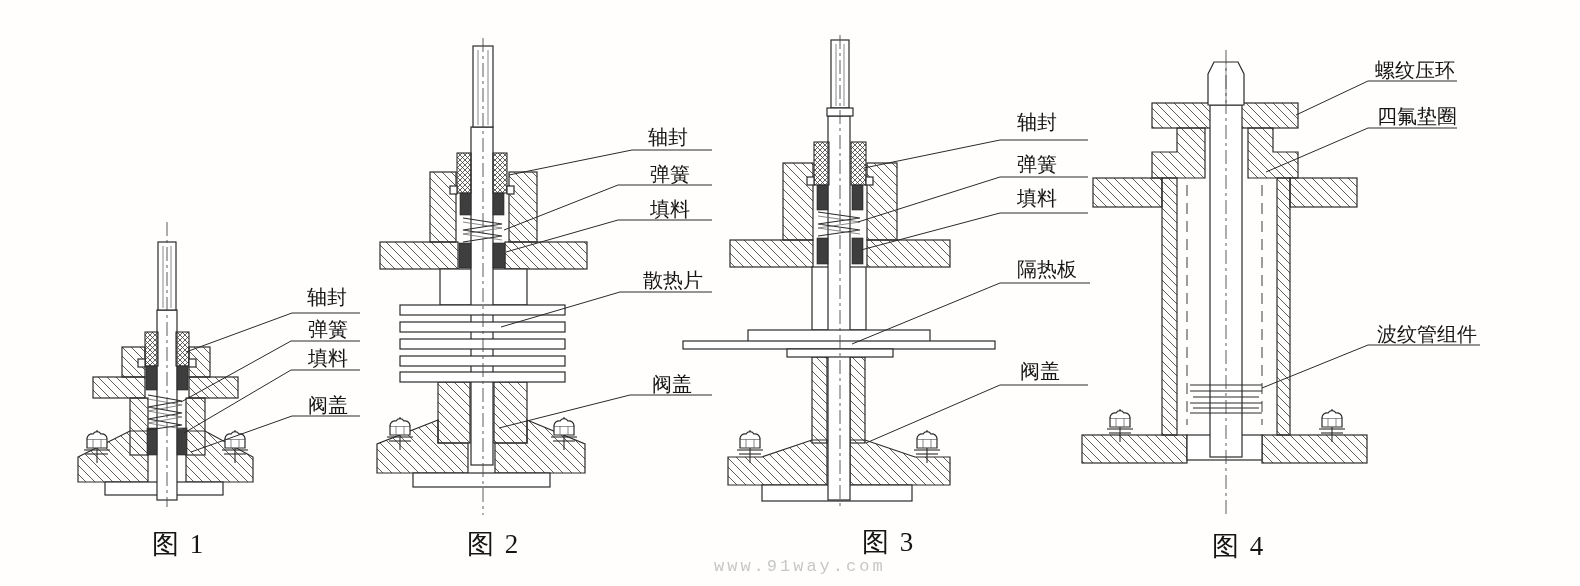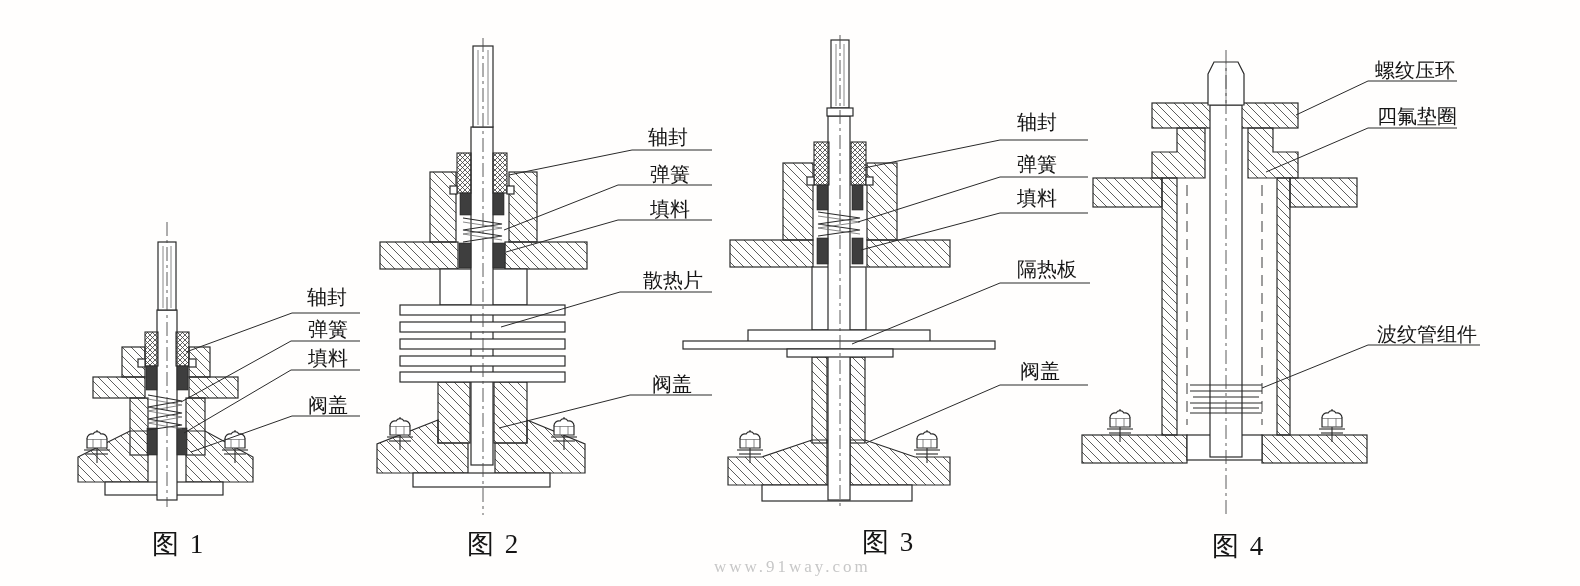--- a/index.html
+++ b/index.html
@@ -11,21 +11,21 @@
   .white{fill:#ffffff;stroke:#2a2a2a;stroke-width:1.2;}
   .dark{fill:#3e3e3e;stroke:#222222;stroke-width:0.6;}
   .ln{stroke:#2a2a2a;stroke-width:1.1;fill:none;}
   .thin{stroke:#6a6a6a;stroke-width:0.8;fill:none;}
   .cl{stroke:#4a4a4a;stroke-width:0.9;fill:none;stroke-dasharray:14 4 3 4;}
   .dashv{stroke:#3a3a3a;stroke-width:1;fill:none;stroke-dasharray:11 7;}
   .leader{stroke:#2a2a2a;stroke-width:1;fill:none;}
   .ul{stroke:#2a2a2a;stroke-width:1.2;}
   text.lbl{font-size:20px;fill:#151515;}
   text.cap{font-size:27px;fill:#151515;letter-spacing:2px;}
-  .watermark{position:absolute;left:714px;top:557px;font-family:Liberation Serif, serif;
+  .watermark{position:absolute;left:714px;top:557px;font-family:Liberation Mono, monospace;
              font-size:17px;letter-spacing:3px;color:#c7c7c7;}
 </style>
 </head>
 <body>
 
 <div class="canvas">
 <svg width="1580" height="586" viewBox="0 0 1580 586">
   <defs>
     <pattern id="hatch" width="9" height="9" patternUnits="userSpaceOnUse">
       <path d="M-2,7 L2,11 M0,0 L9,9 M7,-2 L11,2" stroke="#4c4c4c" stroke-width="0.9" fill="none"></path>

